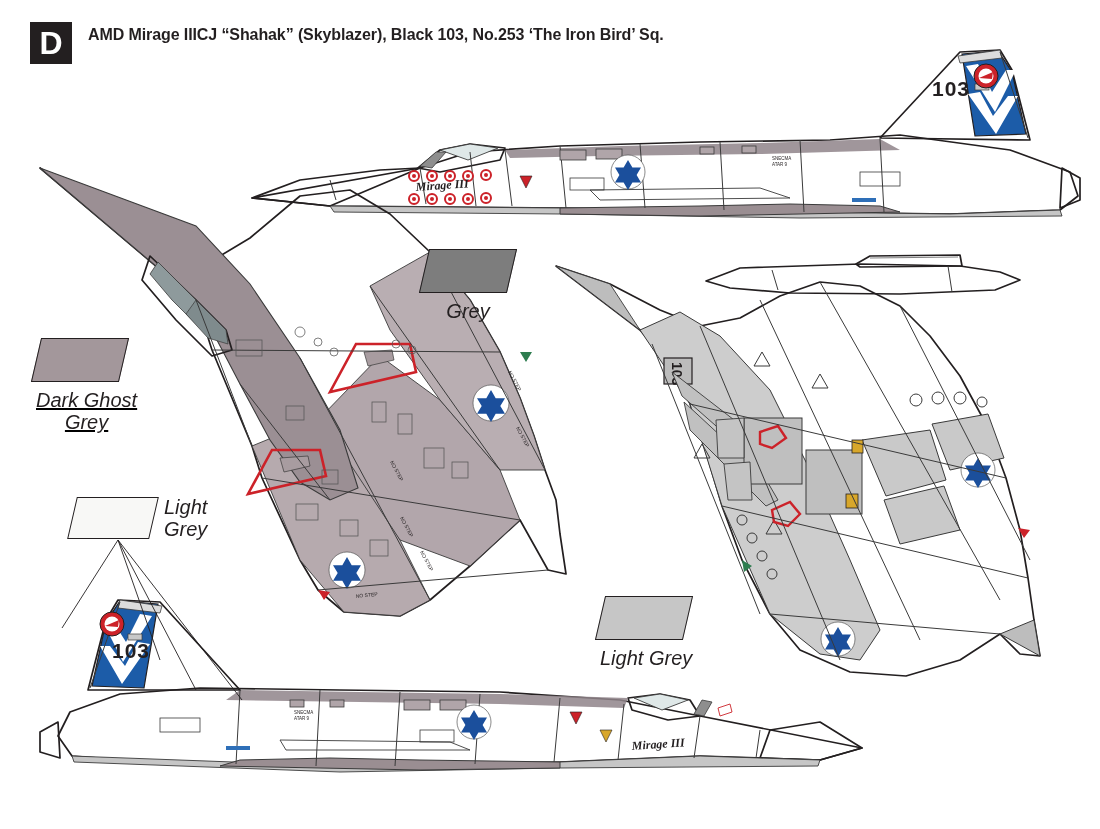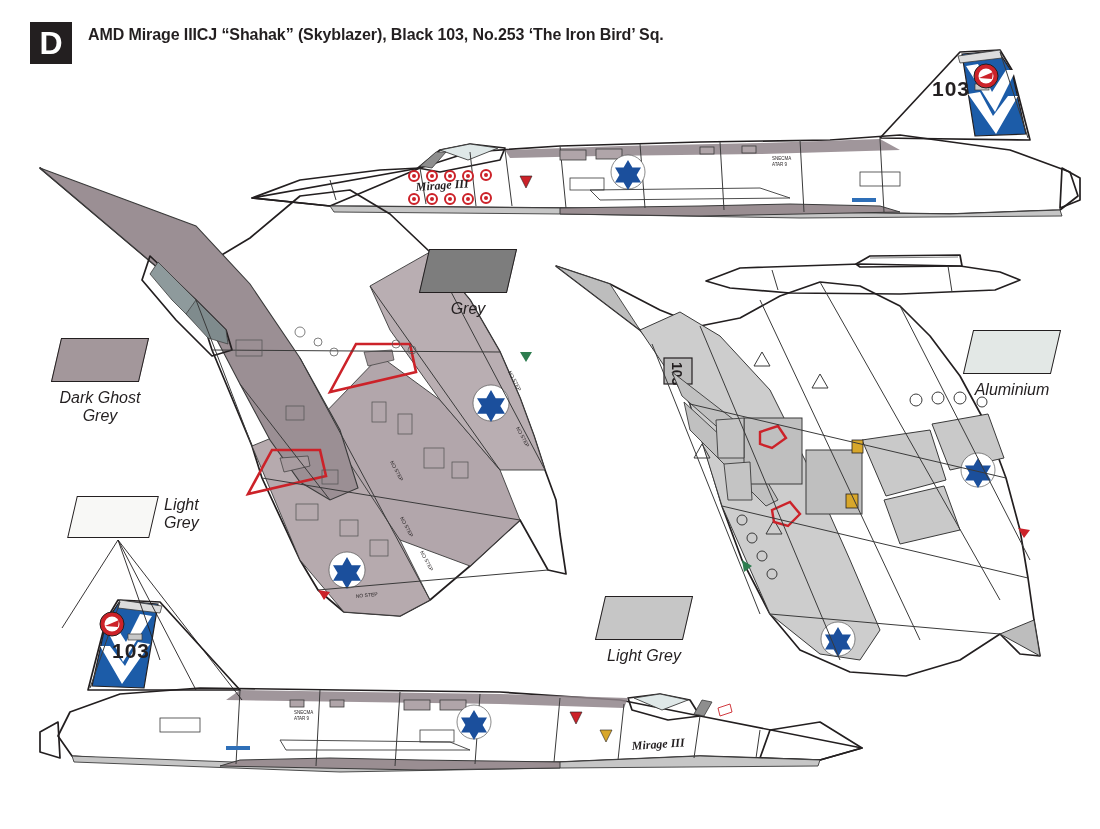--- a/index.html
+++ b/index.html
@@ -26,25 +26,25 @@
   }
 
   
   .swatch-group { position: absolute; }
   .swatch {
     border: 1.6px solid #231f20;
     transform: skewX(-13deg);
   }
   .swatch-label {
     font-family: "Liberation Sans", sans-serif;
-    font-style: italic; font-size: 16px; font-weight: normal;
+    font-style: italic; font-size: 20px; font-weight: normal;
     color: #231f20; text-align: center; line-height: 1.12; margin-top: 7px;
     white-space: pre-line;
   }
-  .sw-inline { display: flex; gap: 10px; }
+  .sw-inline { display: flex; align-items: center; gap: 10px; }
   .sw-inline .swatch-label { margin-top: 0; text-align: left; }
 
   
   #art { position: absolute; left: 0; top: 0; width: 1100px; height: 776px; }
   #art svg { display: block; }
 
   .outline { fill: none; stroke: #231f20; stroke-width: 1.7; stroke-linejoin: round; }
   .panel { fill: none; stroke: #3a3a3a; stroke-width: 1.0; }
   .panel-thin { fill: none; stroke: #555; stroke-width: 0.75; }
   .leader { stroke: #231f20; stroke-width: 0.9; fill: none; }
@@ -409,30 +409,26 @@
     <div id="title-block">
       <div class="title-line">AMD Mirage IIICJ “Shahak” (Skyblazer), Black 103, No.253 ‘The Iron Bird’ Sq.</div>
     </div>
   </div>
 
   <div class="swatch-group" style="left:424px; top:249px;">
     <div class="swatch" style="width:88px;height:44px;background:#7d7d7d;"></div>
     <div class="swatch-label">Grey</div>
   </div>
 
-  <div class="swatch-group" style="left:56px; top:338px;">
+  <div class="swatch-group" style="left:36px; top:338px;text-decoration:underline;">
     <div class="swatch" style="width:88px;height:44px;background:#a3979b;"></div>
     <div class="swatch-label">Dark Ghost
 Grey</div>
   </div>
 
-  <div class="swatch-group" style="left:968px; top:330px;">
-    <div class="swatch" style="width:88px;height:44px;background:#e3e8e6;"></div>
-    <div class="swatch-label">Aluminium</div>
-  </div>
 
   <div class="swatch-group sw-inline" style="left:72px; top:496px;">
     <div class="swatch" style="width:82px;height:42px;background:#f8f8f6;"></div>
     <div class="swatch-label">Light
 Grey</div>
   </div>
 
   <div class="swatch-group" style="left:600px; top:596px;">
     <div class="swatch" style="width:88px;height:44px;background:#c6c6c6;"></div>
     <div class="swatch-label">Light Grey</div>

